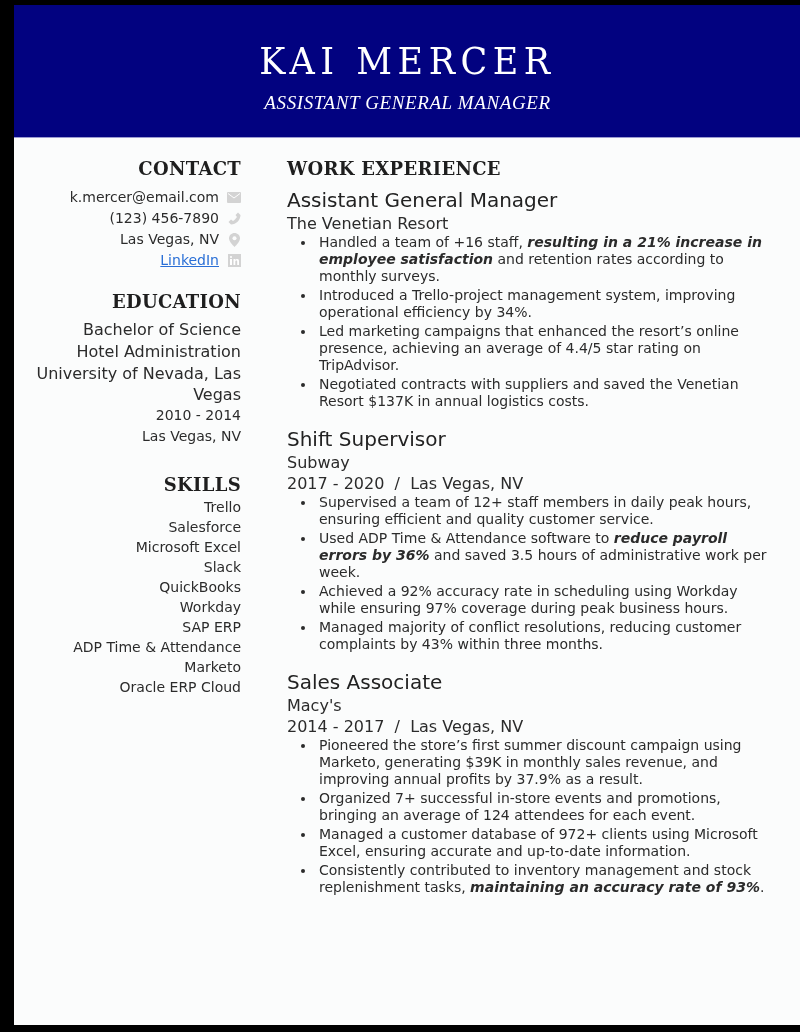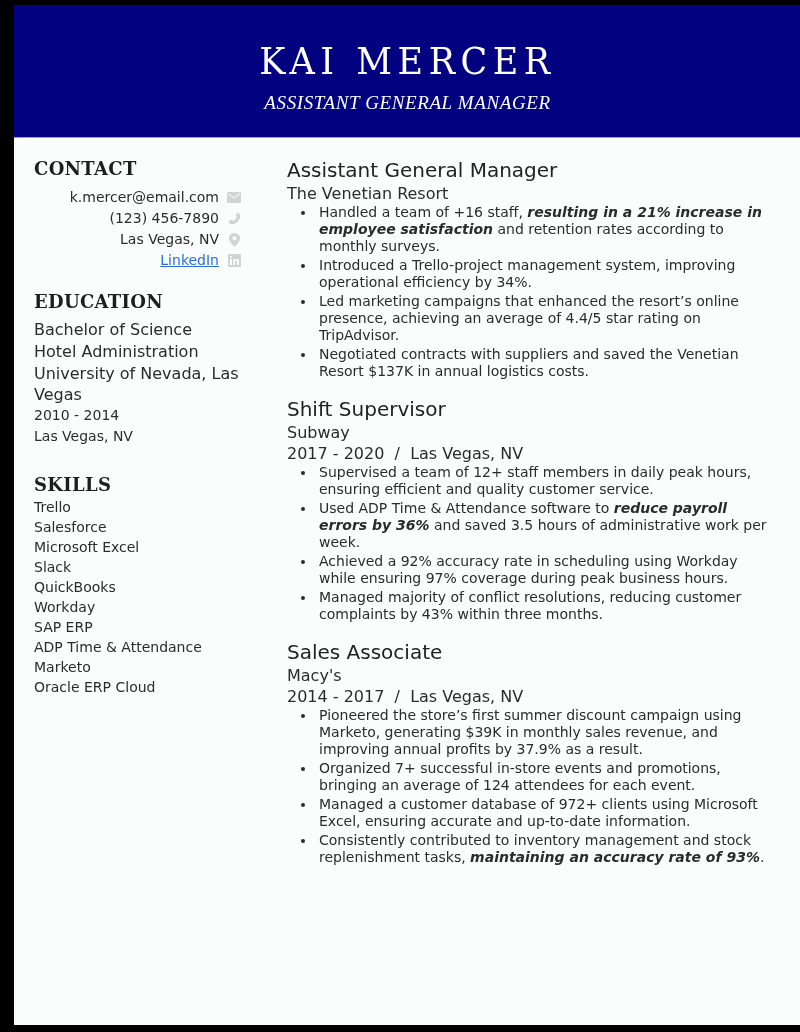--- a/index.html
+++ b/index.html
@@ -20,21 +20,21 @@
     position: absolute; left: 0; right: 0; top: 34px;
     font-family: "DejaVu Serif", serif; font-size: 38px; letter-spacing: 6px;
     font-weight: normal; line-height: 44px; margin: 0; transform: scaleX(0.92);
   }
   .title {
     position: absolute; left: 0; right: 0; top: 87px;
     font-family: "Liberation Serif", serif; font-style: italic; font-size: 19px;
     letter-spacing: 0.6px; line-height: 22px;
   }
   .left {
-    position: absolute; left: 20px; width: 207px; top: 152px; text-align: left; color: #2b2b2b;
+    position: absolute; left: 20px; width: 207px; top: 152px; text-align: right; color: #2b2b2b;
   }
   .sec-h {
     font-family: "DejaVu Serif", serif; font-weight: bold; font-size: 18px; color: #1e1e1e;
     margin: 0; line-height: 24px; letter-spacing: 0.3px;
   }
   .contact-row {
     display: flex; justify-content: flex-end; align-items: center; font-size: 14px;
     line-height: 21px; height: 21px;
   }
   .contact-row .txt { white-space: nowrap; }
@@ -128,20 +128,21 @@
       <div class="skill">QuickBooks</div>
       <div class="skill">Workday</div>
       <div class="skill">SAP ERP</div>
       <div class="skill">ADP Time &amp; Attendance</div>
       <div class="skill">Marketo</div>
       <div class="skill">Oracle ERP Cloud</div>
     </section>
   </div>
 
   <div class="right">
+    <h2 class="sec-h" style="margin-bottom:6px;">WORK EXPERIENCE</h2>
 
     <div class="job">
       <h3 class="job-title">Assistant General Manager</h3>
       <div class="company">The Venetian Resort</div>
       <ul class="bullets">
         <li><span>Handled a team of +16 staff, </span><em>resulting in a 21% increase in employee satisfaction</em><span> and retention rates according to monthly surveys.</span></li>
         <li><span>Introduced a Trello-project management system, improving operational efficiency by 34%.</span></li>
         <li><span>Led marketing campaigns that enhanced the resort’s online presence, achieving an average of 4.4/5 star rating on TripAdvisor.</span></li>
         <li><span>Negotiated contracts with suppliers and saved the Venetian Resort $137K in annual logistics costs.</span></li>
       </ul>

